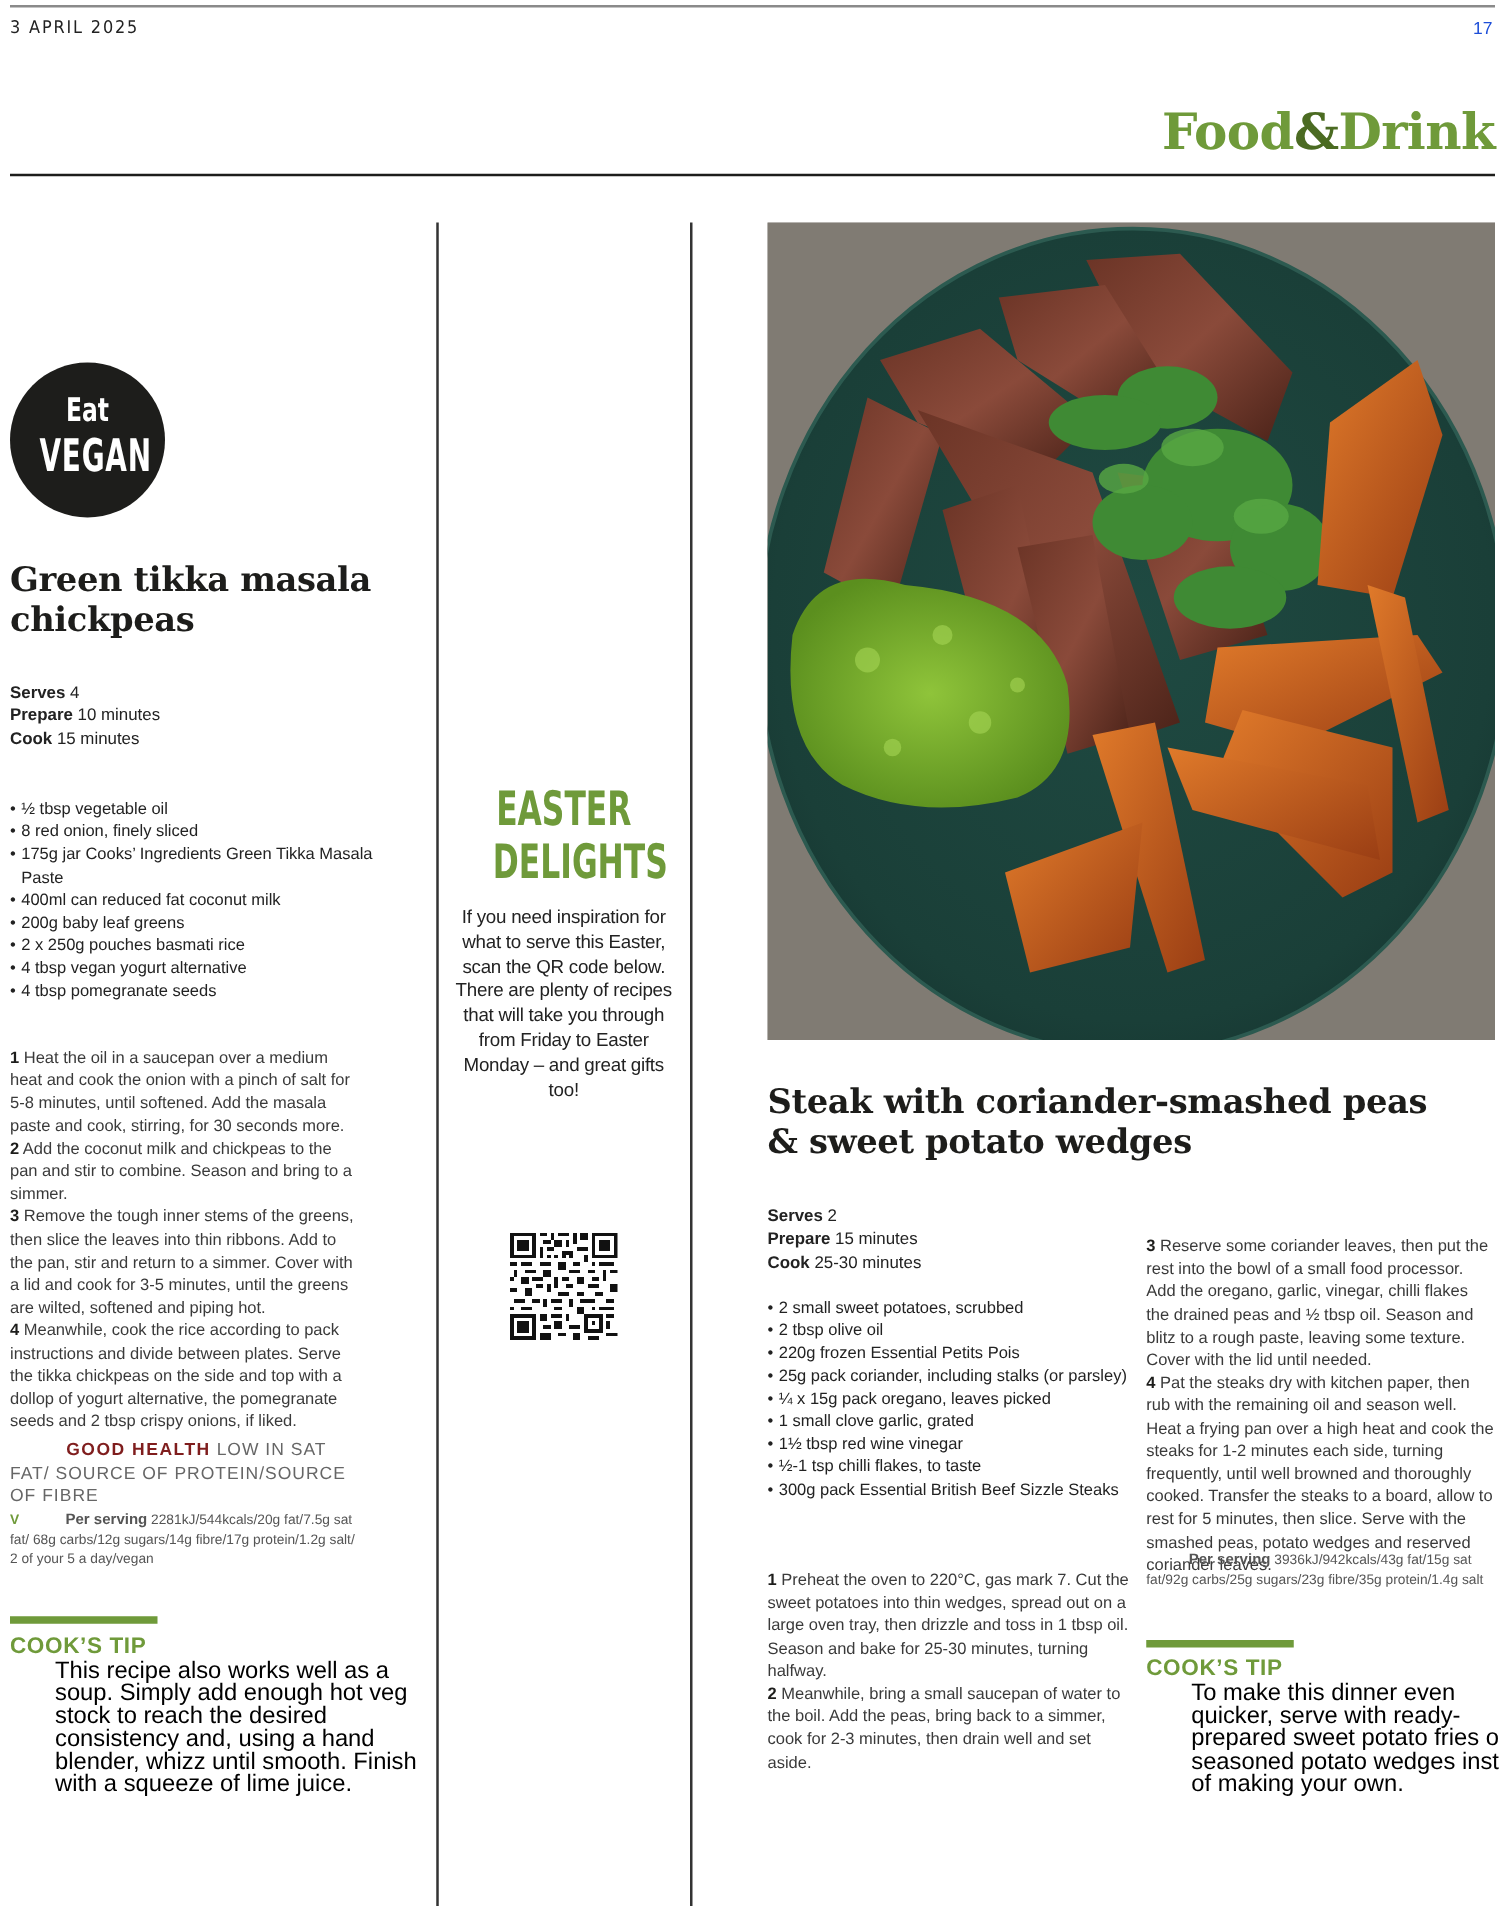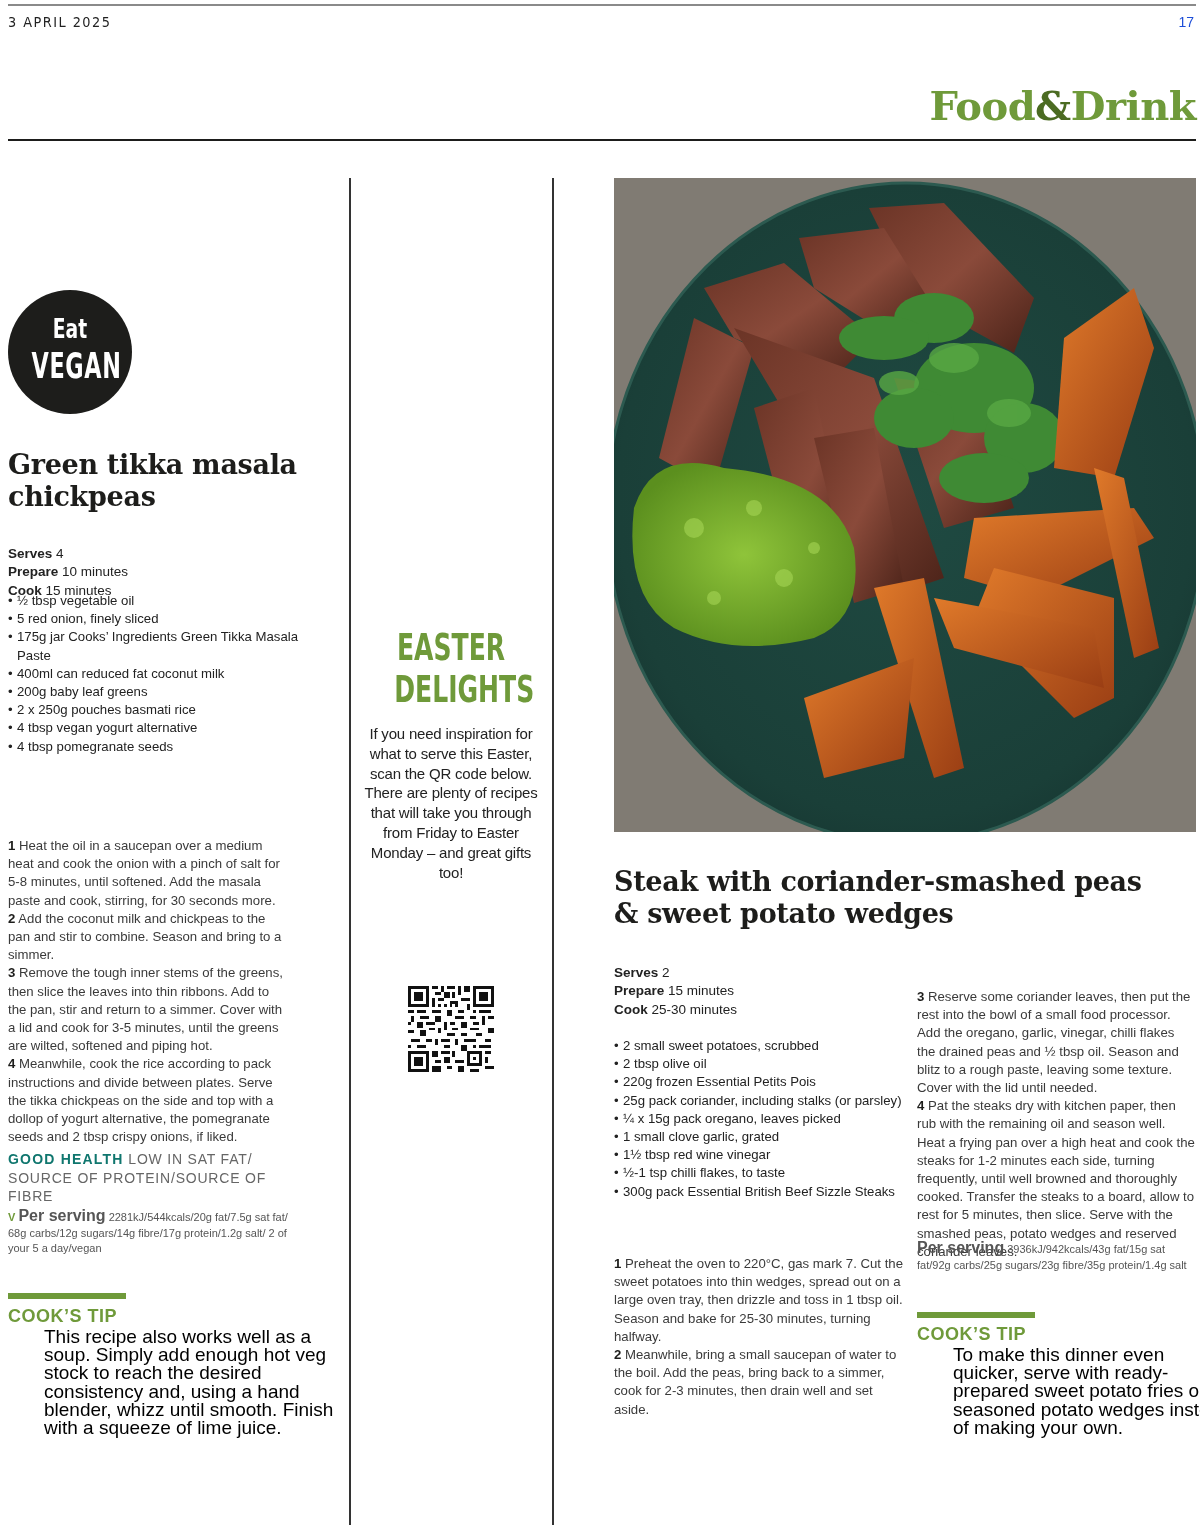--- a/index.html
+++ b/index.html
@@ -25,31 +25,31 @@
   .recipe-title { font-family: "DejaVu Serif", serif; font-weight: bold; color: #1d1d1b; letter-spacing: -0.3px; }
   .l-title { position: absolute; left: 8px; top: 449px; width: 320px; font-size: 27px; line-height: 32px; }
 
   .meta { font-size: 13.5px; line-height: 18.3px; color: #222; }
   .meta b { font-weight: bold; }
   .l-meta { position: absolute; left: 8px; top: 545px; }
 
   .ingredients { list-style: none; font-size: 13.2px; line-height: 18.2px; color: #222; }
   .ingredients li { position: relative; padding-left: 9px; }
   .ingredients li::before { content: "•"; position: absolute; left: 0; top: 0; }
-  .l-ing { position: absolute; left: 8px; top: 592px; width: 290px; }
+  .l-ing { position: absolute; left: 8px; top: 638px; width: 290px; }
 
   .method { font-size: 13.2px; line-height: 18.2px; color: #3a3a3a; }
   .method b { color: #1d1d1b; font-weight: bold; }
   .l-method { position: absolute; left: 8px; top: 837px; width: 282px; }
 
   .health { position: absolute; left: 8px; top: 1150px; width: 285px; font-size: 14px; line-height: 18.5px; color: #666; letter-spacing: 0.8px; }
-  .health b { color: #0f766e; font-weight: bold; letter-spacing: 1.2px; }
+  .health b { color: #7f1d1d; font-weight: bold; letter-spacing: 1.2px; margin-left: 45px; }
   .nutrition { font-size: 11px; line-height: 15.5px; color: #555; }
   .nutrition .v { color: #6f9a3a; font-weight: bold; }
-  .nutrition b { color: #555; font-weight: bold; font-size: 16px; }
+  .nutrition b { color: #555; font-weight: bold; font-size: 12px; margin-left: 34px; }
   .l-nut { position: absolute; left: 8px; top: 1208px; width: 280px; }
 
   .tip-bar { position: absolute; height: 6px; width: 118px; background: #6f9a3a; }
   .tip-head { position: absolute; font-size: 18px; font-weight: bold; color: #6f9a3a; letter-spacing: 0.5px; }
   .tip-body { position: absolute; font-size: 19px; line-height: 18.2px; color: #000000; margin-left: 36px; }
   .l-tipbar { left: 8px; top: 1293px; }
   .l-tiphead { left: 8px; top: 1306px; }
   .l-tipbody { left: 8px; top: 1328px; width: 290px; }
 
   
@@ -87,21 +87,21 @@
     <div class="b2">VEGAN</div>
   </div>
   <h1 class="recipe-title l-title">Green tikka masala chickpeas</h1>
   <div class="meta l-meta">
     <div><b>Serves</b> <span>4</span></div>
     <div><b>Prepare</b> <span>10 minutes</span></div>
     <div><b>Cook</b> <span>15 minutes</span></div>
   </div>
   <ul class="ingredients l-ing">
     <li>½ tbsp vegetable oil</li>
-    <li>5 red onion, finely sliced</li>
+    <li>8 red onion, finely sliced</li>
     <li>175g jar Cooks’ Ingredients Green Tikka Masala Paste</li>
     <li>400ml can reduced fat coconut milk</li>
     <li>200g baby leaf greens</li>
     <li>2 x 250g pouches basmati rice</li>
     <li>4 tbsp vegan yogurt alternative</li>
     <li>4 tbsp pomegranate seeds</li>
   </ul>
   <div class="method l-method">
     <p><b>1</b> <span>Heat the oil in a saucepan over a medium heat and cook the onion with a pinch of salt for 5-8 minutes, until softened. Add the masala paste and cook, stirring, for 30 seconds more.</span></p>
     <p><b>2</b> <span>Add the coconut milk and chickpeas to the pan and stir to combine. Season and bring to a simmer.</span></p>

